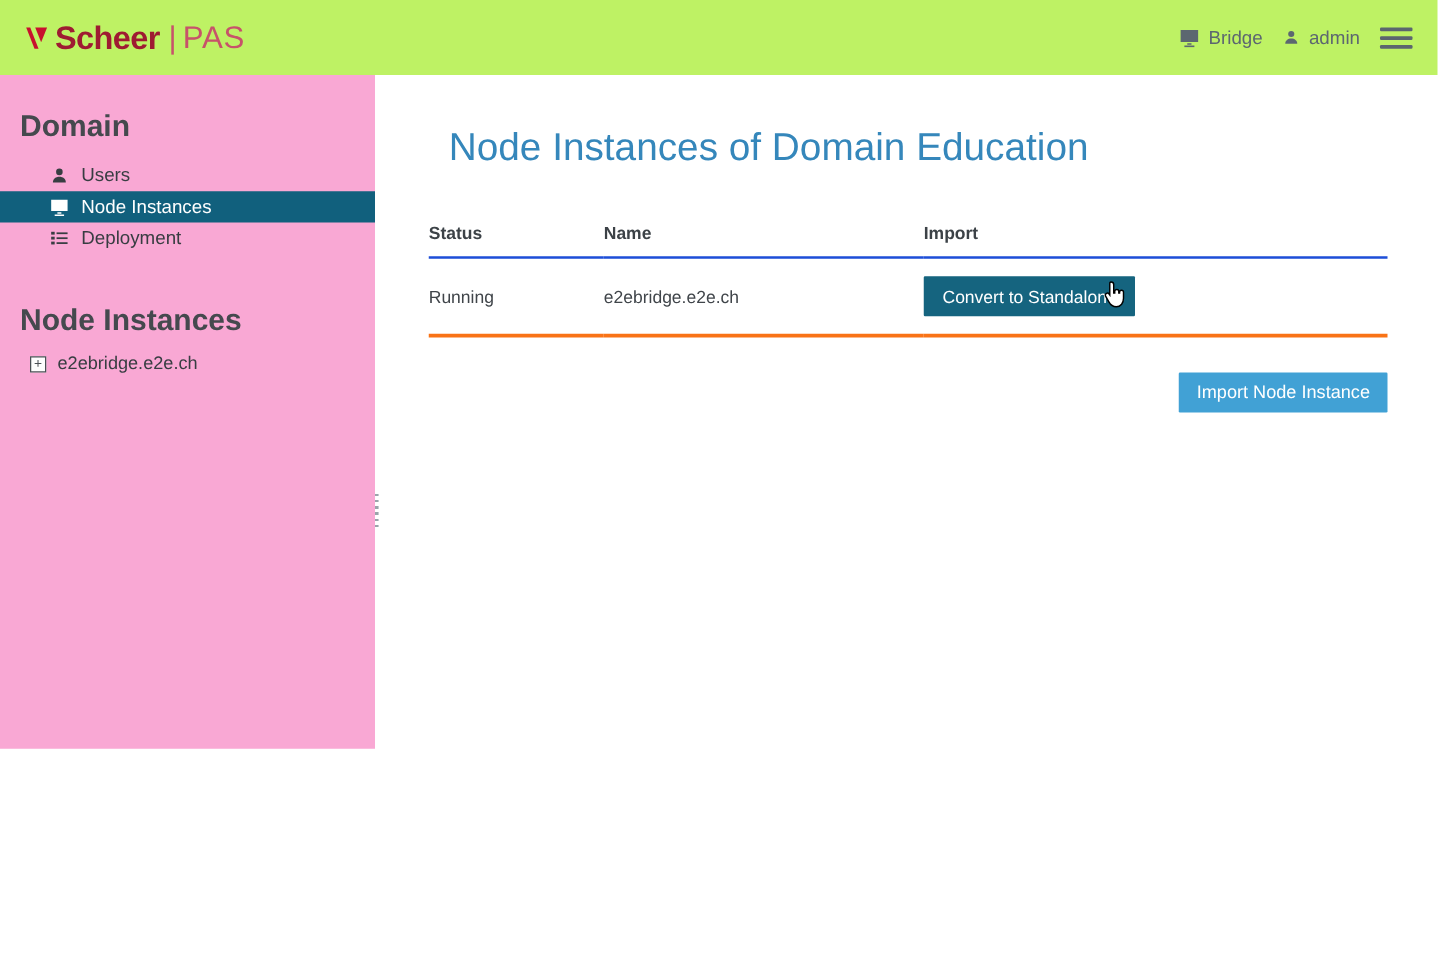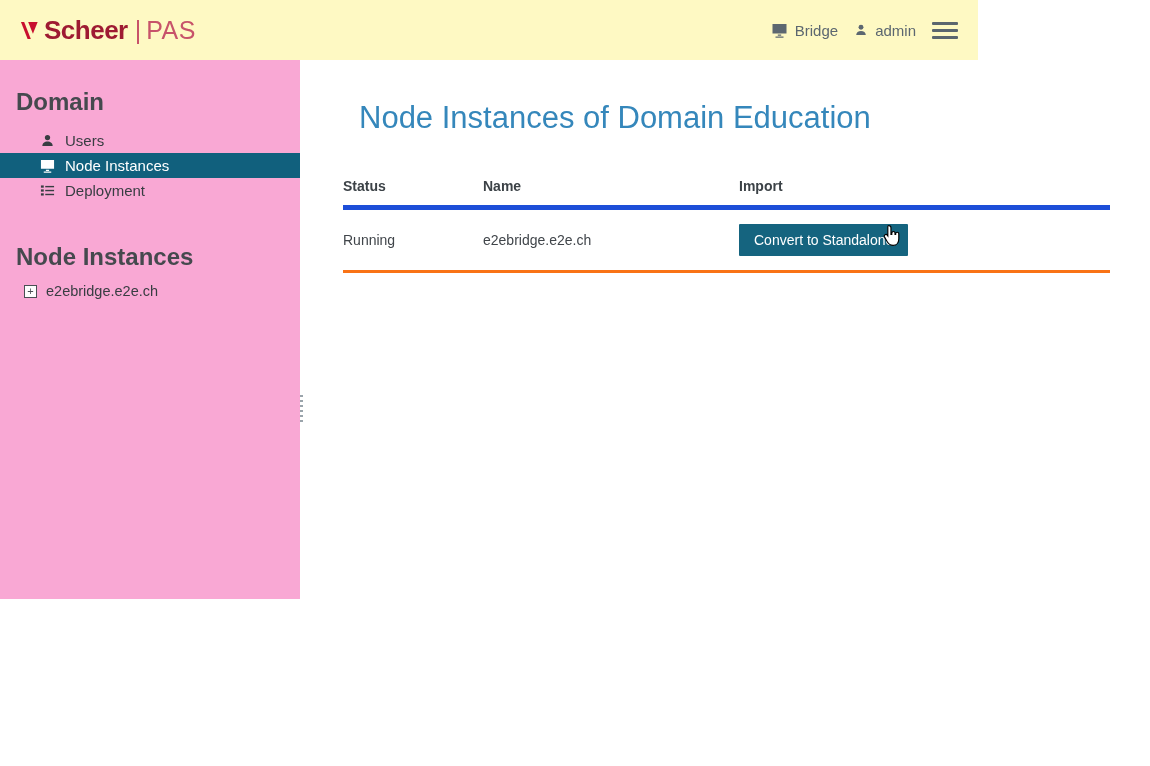--- a/index.html
+++ b/index.html
@@ -4,22 +4,22 @@
 <style>
   * { box-sizing: border-box; }
   html,body { margin:0; padding:0; }
   body {
     width:1150px; height:766px; position:relative; overflow:hidden;
     font-family:"Liberation Sans", sans-serif; background:#ffffff;
   }
 
   
   .header {
-    position:absolute; top:0; left:0; width:978px; height:60px;
-    background:#fef9c3; display:flex; align-items:center;
+    position:absolute; top:0; left:0; width:1150px; height:60px;
+    background:#bef264; display:flex; align-items:center;
     justify-content:space-between; padding:0 20px;
   }
   .logo { display:flex; align-items:center; gap:3px; }
   .logo-mark { margin-right:2px; display:flex; align-items:center; }
   .logo-brand { font-size:26px; font-weight:bold; color:#9e1b32; letter-spacing:-0.5px; }
   .logo-sep { font-size:25px; color:#c7536a; font-weight:300; margin:0 2px 0 4px; }
   .logo-product { font-size:25px; color:#c7536a; font-weight:400; letter-spacing:0.5px; }
   .header-right { display:flex; align-items:flex-start; gap:16px; color:#5c6770; font-size:15px; }
   .hr-item { display:flex; align-items:center; gap:7px; cursor:pointer; }
   .hr-item svg { fill:#5c6770; }
@@ -63,21 +63,21 @@
   .main {
     position:absolute; left:303px; top:60px; width:847px; height:706px;
     background:#ffffff; padding:28px 40px 0 40px;
   }
   .page-title {
     font-size:31px; font-weight:400; color:#3587bb; margin:12px 0 32px 16px;
   }
   table.nodes { width:100%; border-collapse:collapse; font-size:14px; color:#40454a; }
   table.nodes th {
     text-align:left; font-weight:bold; color:#3c4247;
-    padding:10px 0 11px 0; border-bottom:5px solid #1d4ed8;
+    padding:10px 0 11px 0; border-bottom:2px solid #1d4ed8;
   }
   table.nodes td { padding:14px 0; border-bottom:3px solid #f97316; vertical-align:middle; }
   .col-status { width:140px; }
   .col-name { width:256px; }
 
   .btn {
     border:none; color:#ffffff; font-family:inherit; font-size:14px;
     padding:8px 15px; cursor:pointer; border-radius:1px;
   }
   .btn-convert { background:#15647f; }
@@ -179,19 +179,22 @@
       <tr>
         <td>Running</td>
         <td>e2ebridge.e2e.ch</td>
         <td>
           <button class="btn btn-convert">Convert to Standalone</button>
         </td>
       </tr>
     </tbody>
   </table>
 
+  <div class="import-row">
+    <button class="btn btn-import">Import Node Instance</button>
+  </div>
 </div>
 
 <div class="cursor">
   <svg width="18" height="23" viewBox="0 0 17 22">
     <path d="M5.5 1.5 C6.6 1.5 7.5 2.4 7.5 3.5 L7.5 10 L8.3 10 L8.3 8.8 C8.3 7.9 9 7.2 9.9 7.2 C10.7 7.2 11.4 7.9 11.4 8.8 L11.4 10 L12 10 L12 9.4 C12 8.6 12.7 7.9 13.5 7.9 C14.3 7.9 15 8.6 15 9.4 L15 14 C15 17.5 13 20.5 9.5 20.5 C6.5 20.5 5.2 19.3 3.8 16.8 L1.3 12.3 C0.9 11.5 1.2 10.6 2 10.2 C2.7 9.8 3.5 10 4 10.7 L4.5 11.4 L4.5 3.5 C4.5 2.4 4.4 1.5 5.5 1.5 Z" fill="#ffffff" stroke="#000000" stroke-width="1.1"></path>
   </svg>
 </div>
 
 </body></html>

